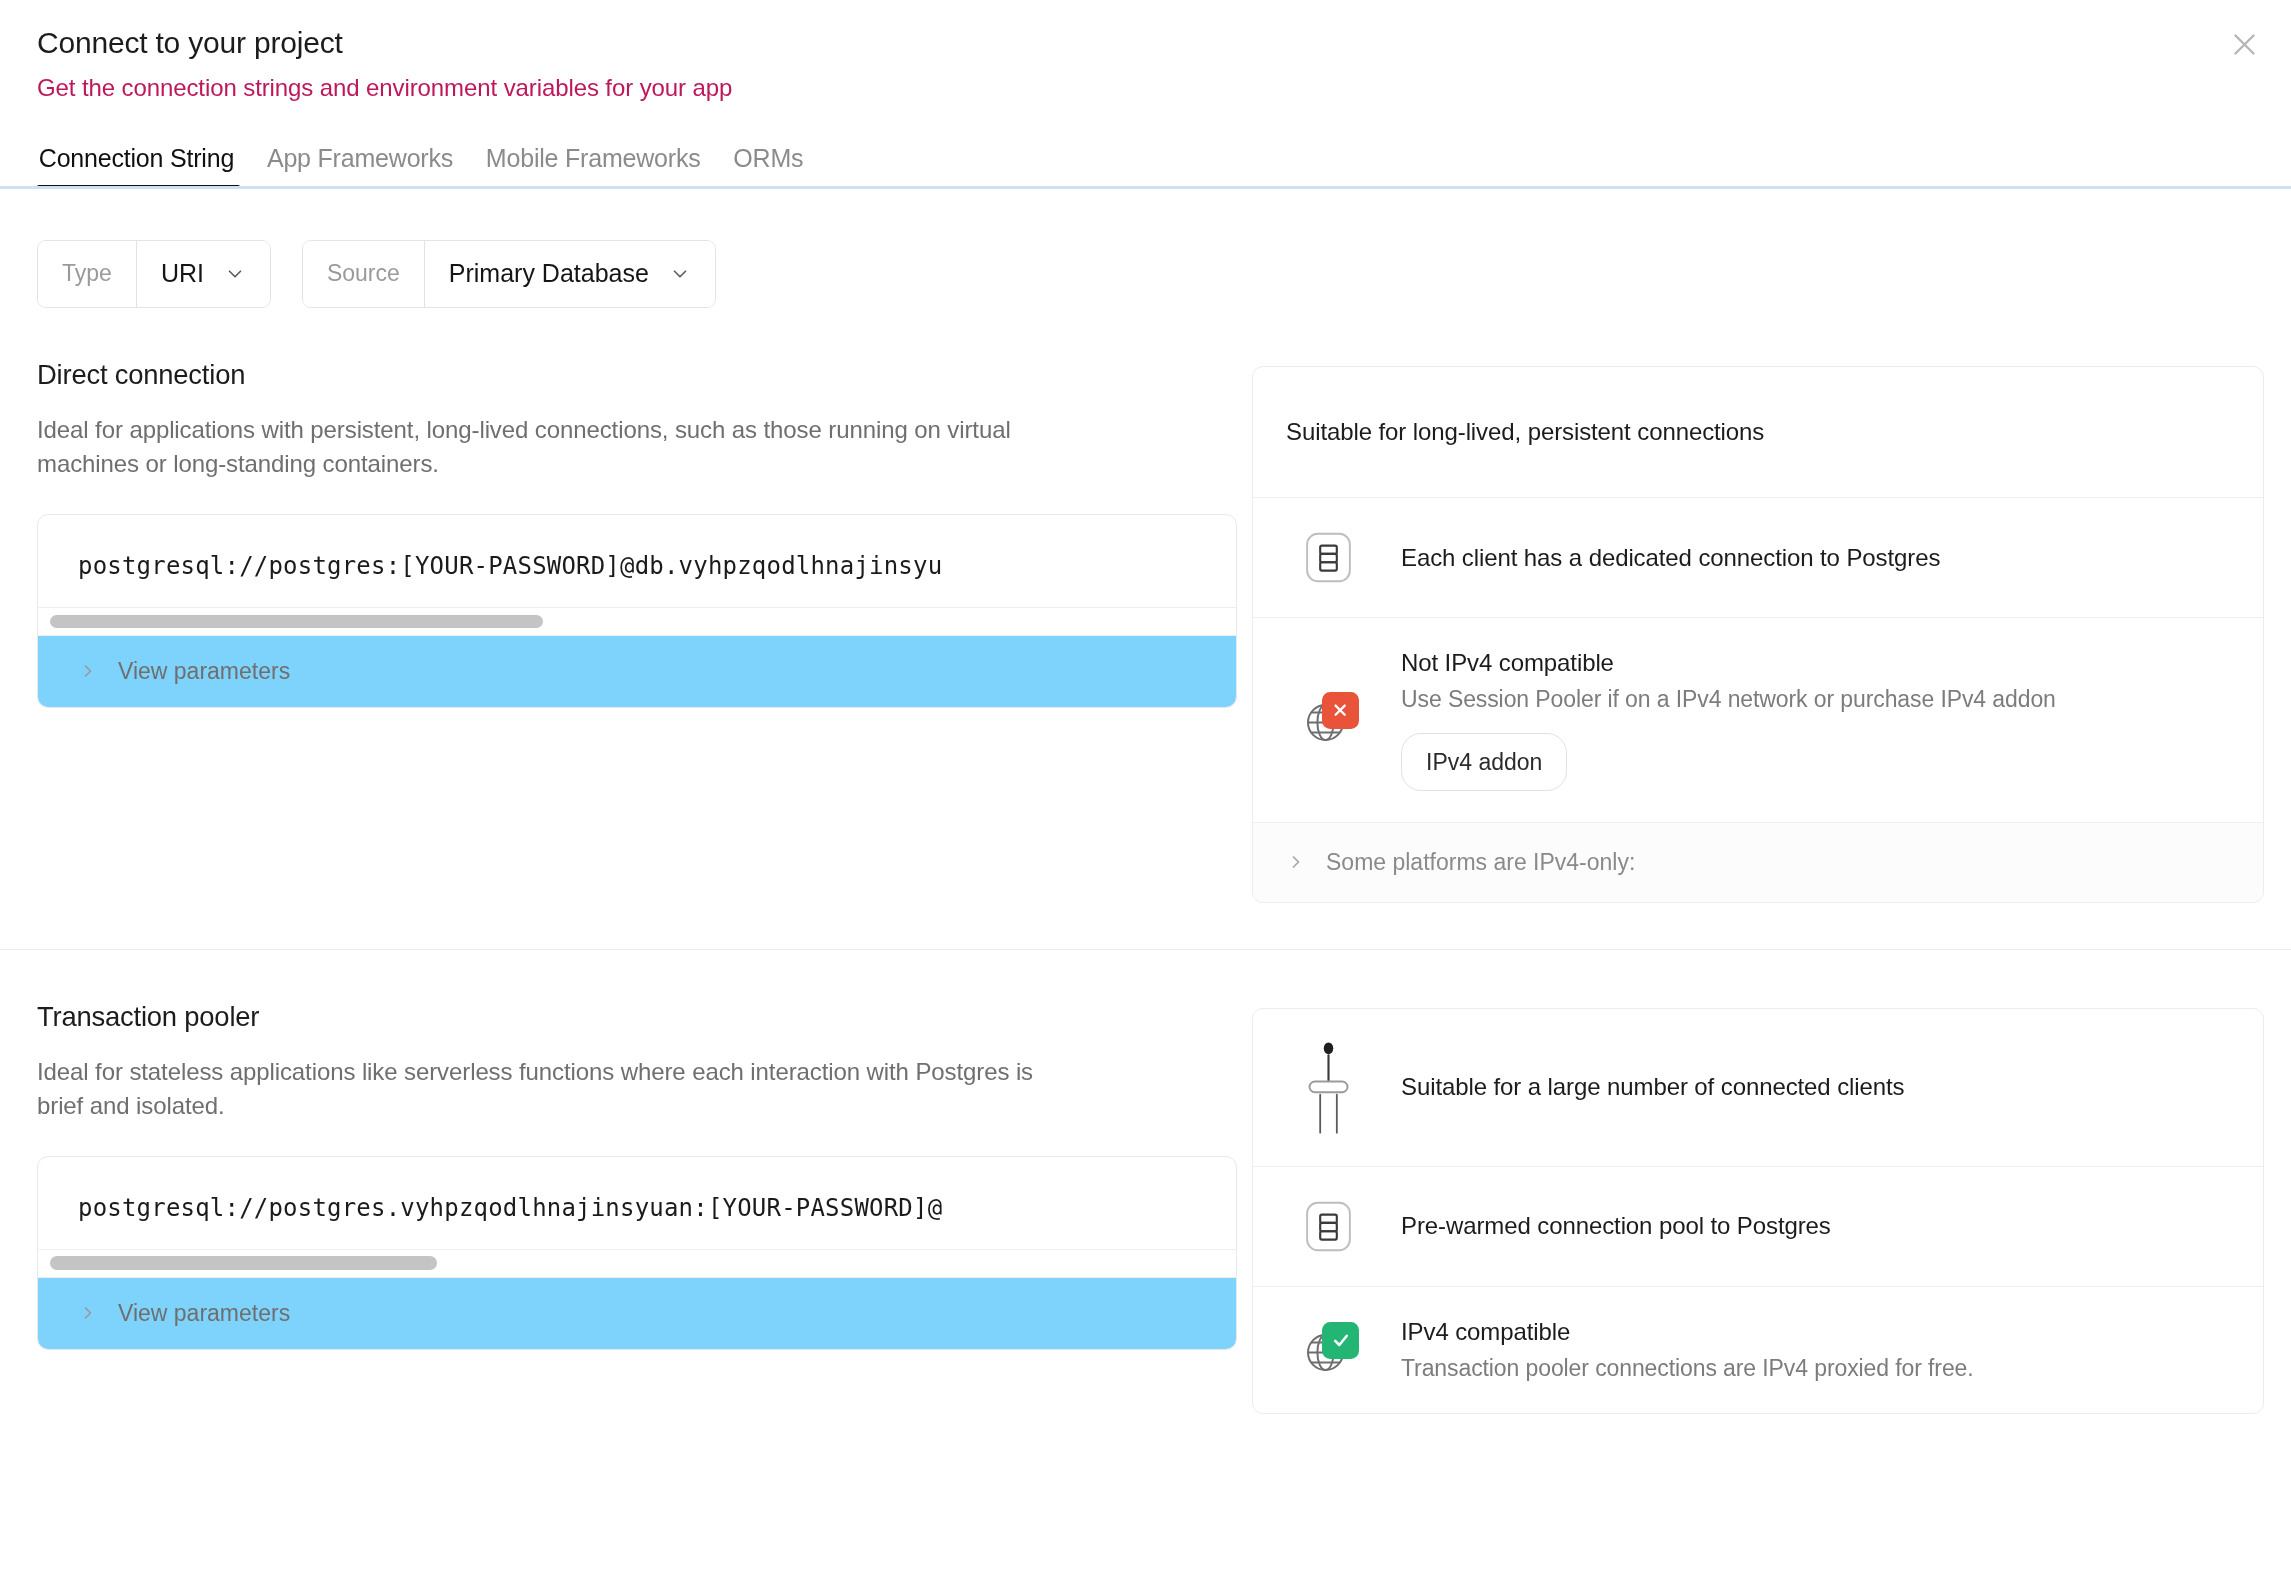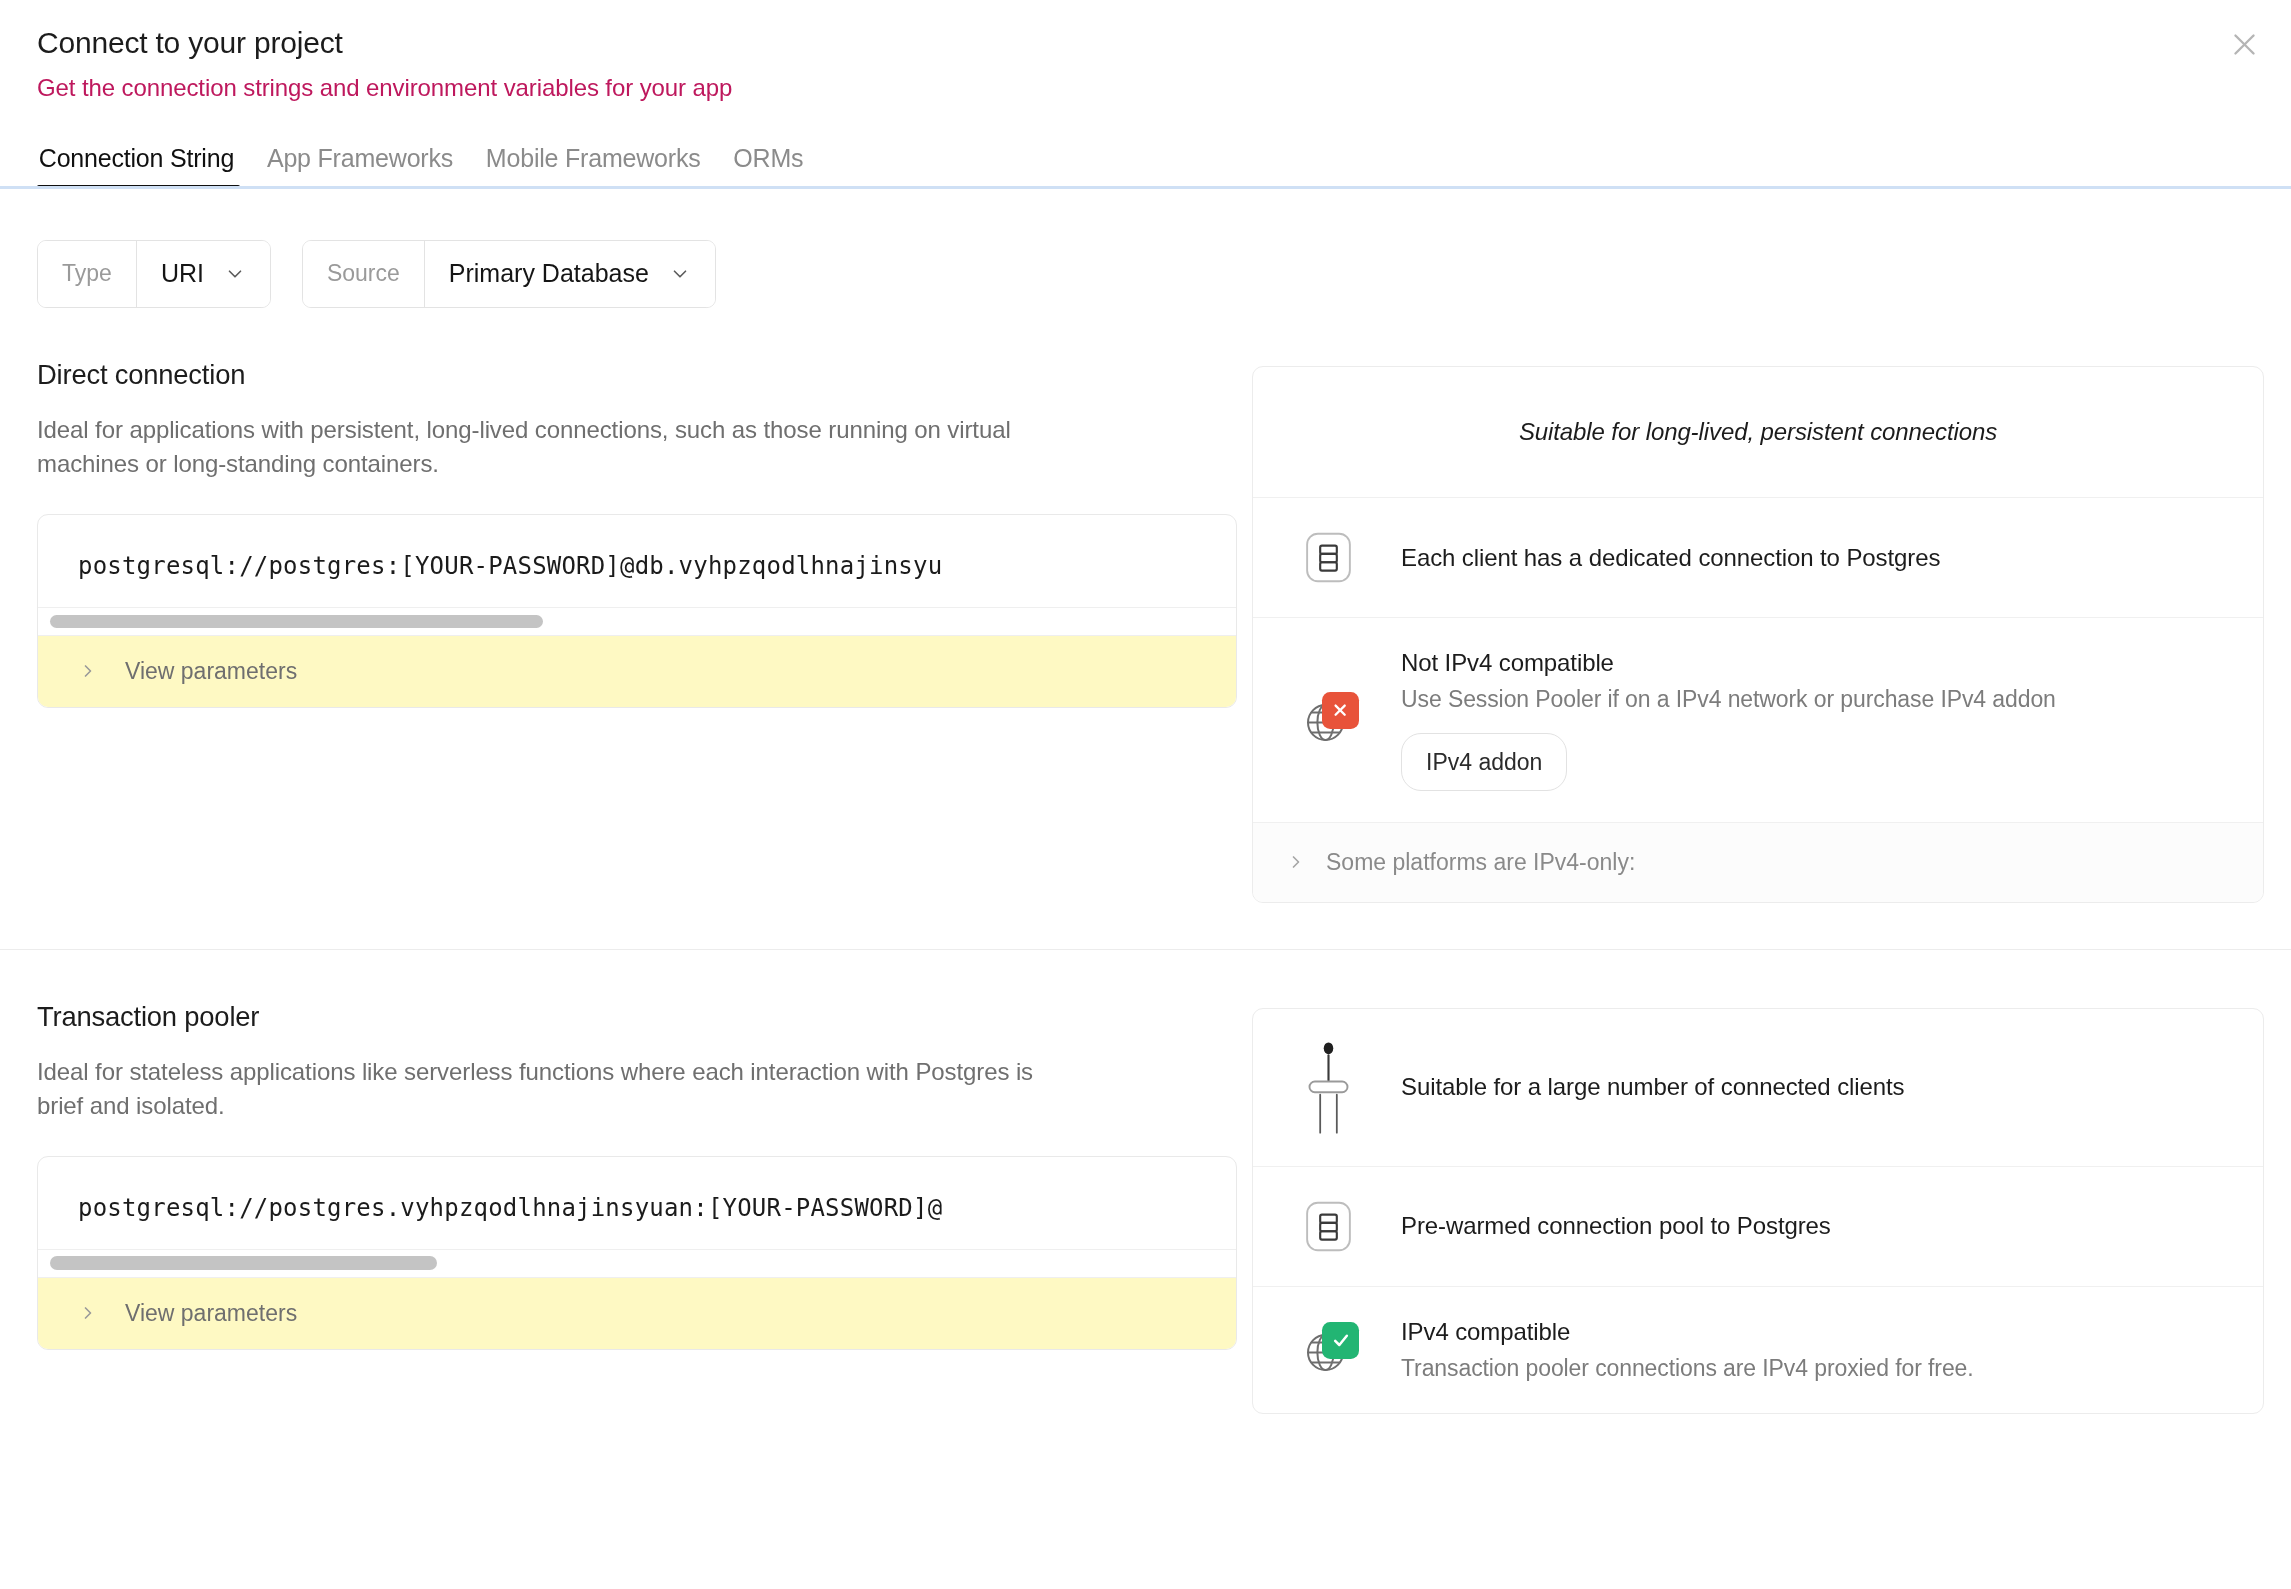--- a/index.html
+++ b/index.html
@@ -159,25 +159,25 @@
   }
   .scroll-thumb {
     height: 13.7px;
     border-radius: 7.3px;
     background: #c4c4c4;
   }
   .code-row {
     border-top: 1.4px solid #efefef;
     display: flex;
     align-items: center;
-    gap: 27px;
+    gap: 20px;
     padding: 22px 40px;
     font-size: 23px;
     color: #6f6f6f;
-    background: #fef9c3;
+    background: #7dd3fc;
   }
   .code-row.clickable { cursor: pointer; }
   .chev-right { flex: none; display:block; }
 
   
   .feature-card {
     border: 1.4px solid #ececec;
     border-radius: 11px;
     overflow: hidden;
     background: #fff;
@@ -185,21 +185,21 @@
   }
   .feat-row {
     display: flex;
     align-items: center;
     gap: 31px;
     padding: 31px 33px;
     border-bottom: 1.4px solid #f0f0f0;
     position: relative;
   }
   .feat-row:last-child { border-bottom: none; }
-  .feat-row.center { justify-content: center; padding: 51px 33px; font-style: italic; }
+  .feat-row.center { padding: 51px 33px; }
   .feat-icon {
     width: 84px; flex: none;
     display: flex; align-items: center; justify-content: center;
     position: relative;
   }
   .feat-text { flex: 1; }
   .feat-title {
     font-size: 24px;
     color: #1c1c1c;
     letter-spacing: -0.1px;

